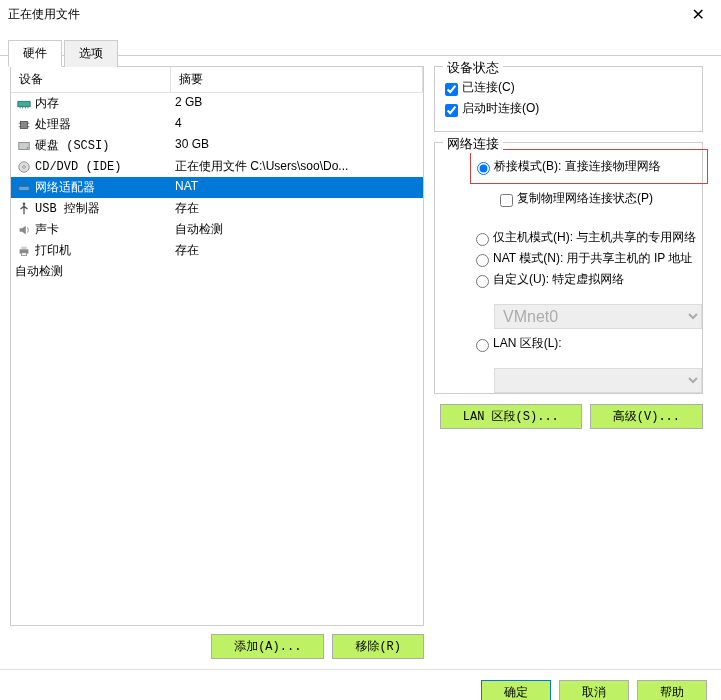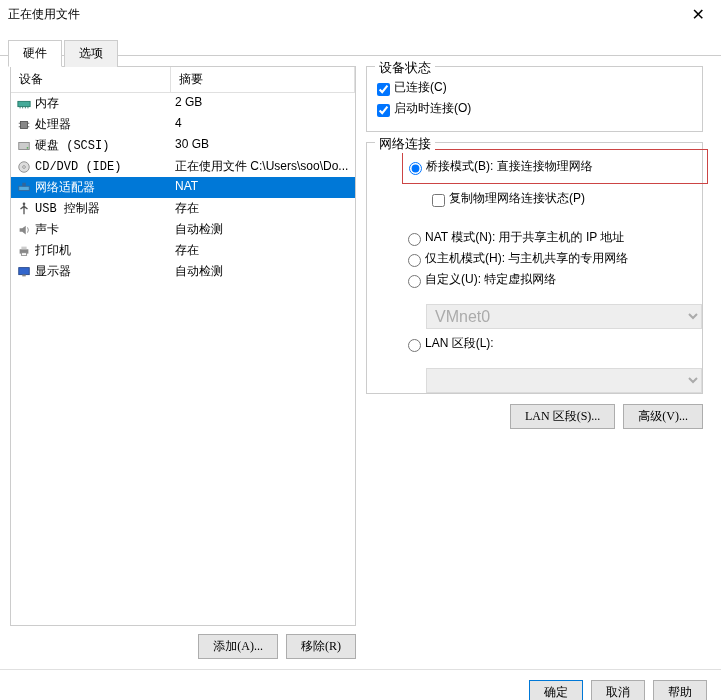--- a/index.html
+++ b/index.html
@@ -5,34 +5,34 @@
 * { box-sizing: border-box; margin: 0; padding: 0; }
 body { font-family: "Microsoft YaHei", sans-serif; font-size: 12px; background: #fff; color: #000; width: 721px; }
 .window { width: 721px; }
 .titlebar { display: flex; justify-content: space-between; align-items: center; padding: 4px 8px; height: 28px; }
 .title { font-size: 12px; }
 .close-btn { font-size: 16px; cursor: pointer; padding: 0 8px; }
 .tabs { display: flex; border-bottom: 1px solid #ccc; padding-left: 8px; }
 .tab { padding: 4px 14px; border: 1px solid #ccc; border-bottom: none; background: #f0f0f0; cursor: pointer; margin-right: 2px; position: relative; top: 12px; }
 .tab.active { background: #fff; border-bottom: 1px solid #fff; }
 .content { display: flex; padding: 10px; gap: 10px; }
-.left-panel { width: 346px; }
+.left-panel { width: 414px; }
 .device-box { border: 1px solid #ccc; height: 560px; overflow: hidden; }
 .table-header { display: flex; border-bottom: 1px solid #e0e0e0; background: #fff; }
 .th { padding: 4px 8px; font-weight: normal; border-right: 1px solid #e0e0e0; }
 .th-device { width: 160px; }
 .th-summary { flex: 1; }
 .table-body { }
 .row { display: flex; padding: 2px 0; cursor: default; }
 .row.selected { background: #0078d7; color: #fff; }
 .cell-device { width: 160px; display: flex; align-items: center; padding-left: 6px; gap: 4px; font-family: Liberation Mono, monospace; }
 .cell-summary { flex: 1; padding-left: 4px; white-space: nowrap; overflow: hidden; text-overflow: ellipsis; }
 .icon { width: 14px; height: 14px; display: inline-block; flex-shrink: 0; }
 .left-buttons { display: flex; justify-content: flex-end; gap: 8px; margin-top: 8px; }
-.btn { padding: 3px 14px; border: 1px solid #adadad; background: #e5e5e5; cursor: pointer; font-family: Liberation Serif, serif; font-size: 12px; }
+.btn { padding: 3px 22px; border: 1px solid #adadad; background: #bef264; cursor: pointer; font-family: Liberation Mono, monospace; font-size: 12px; }
 .right-panel { flex: 1; padding-right: 8px; }
 .fieldset { border: 1px solid #ccc; padding: 8px 10px 10px; margin-bottom: 10px; position: relative; }
 .legend { position: absolute; top: -8px; left: 8px; background: #fff; padding: 0 4px; font-size: 13px; }
 .highlight-box { border: 1px solid #cc4444; padding: 0; }
 .check-row, .radio-row { display: flex; align-items: flex-end; gap: 4px; margin: 4px 0; }
 .indented { margin-left: 24px; }
 .select { width: 100%; padding: 2px 4px; border: 1px solid #ccc; background: #e8e8e8; color: #888; margin-left: 18px; margin-top: 12px; width: calc(100% - 18px); font-family: inherit; font-size: 16px; }
 .right-buttons { display: flex; justify-content: flex-end; gap: 8px; margin-top: 10px; }
 .footer { display: flex; justify-content: flex-end; gap: 8px; padding: 10px 14px; border-top: 1px solid #e0e0e0; }
 .btn-primary { border: 1px solid #0078d7; }
@@ -142,27 +142,20 @@
                 <span class="icon"><svg viewBox="0 0 16 16">
                     <rect x="3" y="6" width="10" height="5" fill="#888"></rect>
                     <rect x="5" y="3" width="6" height="3" fill="#ccc"></rect>
                     <rect x="5" y="10" width="6" height="3" fill="#fff" stroke="#888"></rect>
                   </svg></span>
                 <span>打印机</span>
               </div>
               <div class="cell-summary">存在</div>
             </div>
             <div class="row">
-              <div class="cell-device">
-                <span class="icon"><svg viewBox="0 0 16 16">
-                    <rect x="2" y="3" width="12" height="8" fill="#36c" stroke="#248"></rect>
-                    <rect x="6" y="11" width="4" height="2" fill="#888"></rect>
-                  </svg></span>
-                <span>显示器</span>
-              </div>
               <div class="cell-summary">自动检测</div>
             </div>
           </div>
       </div>
       <div class="left-buttons">
         <button class="btn">添加(A)...</button>
         <button class="btn">移除(R)</button>
       </div>
     </div>
 
@@ -187,25 +180,25 @@
             <label>桥接模式(B): 直接连接物理网络</label>
           </div>
         </div>
         <div class="check-row indented">
           <input type="checkbox" style="">
           <label>复制物理网络连接状态(P)</label>
         </div>
         <br>
         <div class="radio-row">
           <input type="radio" name="netmode" style="">
+          <label>仅主机模式(H): 与主机共享的专用网络</label>
+        </div>
+        <div class="radio-row">
+          <input type="radio" name="netmode" style="">
           <label>NAT 模式(N): 用于共享主机的 IP 地址</label>
-        </div>
-        <div class="radio-row">
-          <input type="radio" name="netmode" style="">
-          <label>仅主机模式(H): 与主机共享的专用网络</label>
         </div>
         <div class="radio-row">
           <input type="radio" name="netmode" style="">
           <label>自定义(U): 特定虚拟网络</label>
         </div>
         <select class="select" disabled="">
           <option>VMnet0</option>
         </select>
         <div class="radio-row" style="margin-top:6px;">
           <input type="radio" name="netmode" style="">

